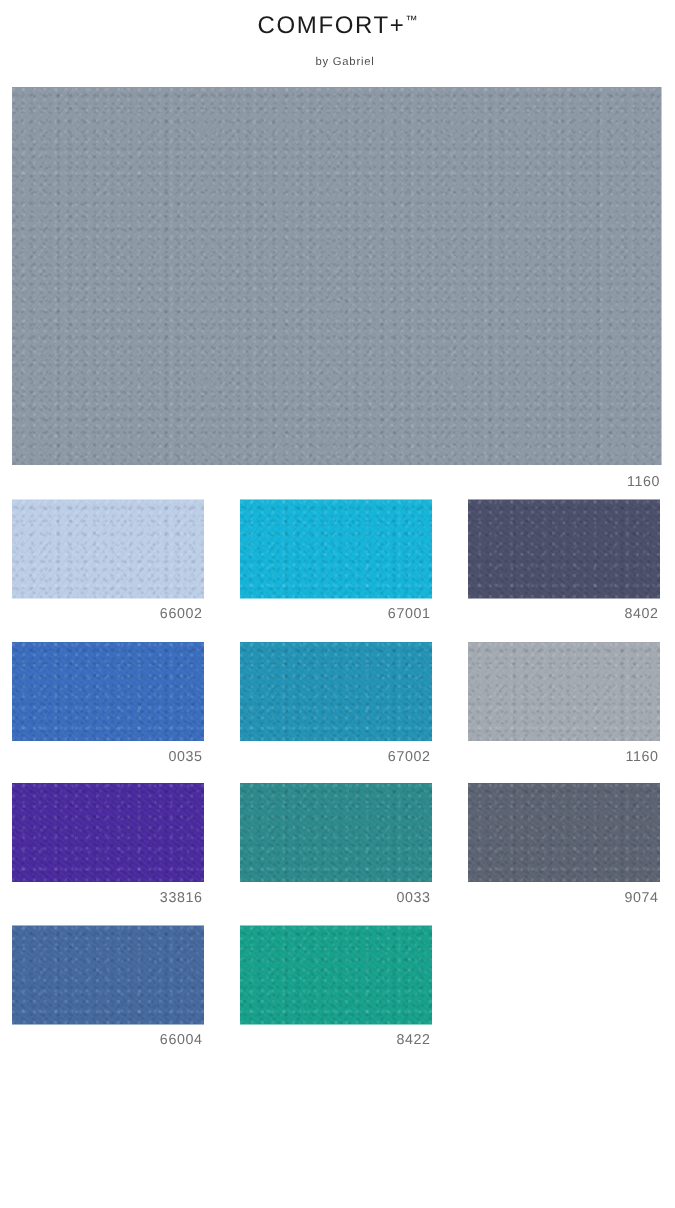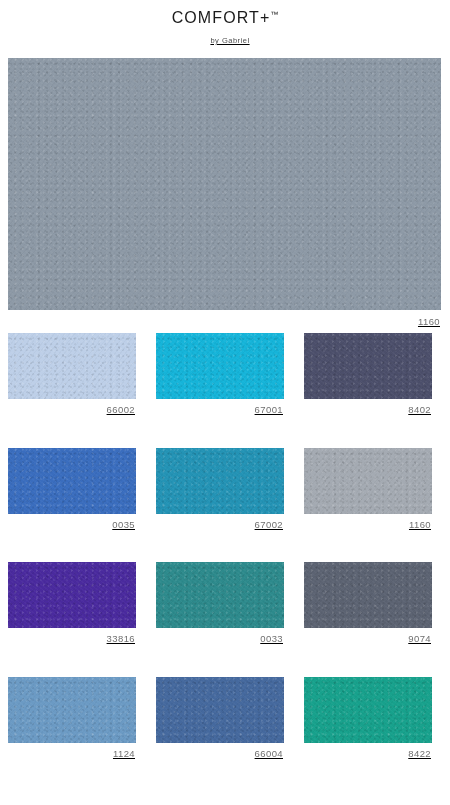--- a/index.html
+++ b/index.html
@@ -11,21 +11,20 @@
     height: 805px;
     background: #ffffff;
     font-family: "Liberation Sans", sans-serif;
     overflow: hidden;
   }
   .page {
     position: relative;
     width: 450px;
     height: 608px;
     box-sizing: border-box;
-    text-decoration: underline;
   }
 
   
   .header {
     padding-top: 9px;
     text-align: center;
   }
   .brand-title {
     font-size: 16px;
     letter-spacing: 1.1px;
@@ -68,21 +67,20 @@
     line-height: 1;
   }
 
   
   .grid {
     margin: 7px 19px 0 8px;
     display: grid;
     grid-template-columns: repeat(3, 128px);
     column-gap: 24px;
     row-gap: 0px;
-    gap: 20px;
   }
   .cell {
     width: 128px;
     margin-bottom: 13px;
   }
   .cell-swatch {
     width: 128px;
     height: 66px;
     position: relative;
     overflow: hidden;
@@ -198,27 +196,20 @@
         <div class="cell-label">0033</div>
       </div>
       <div class="cell">
         <div class="cell-swatch" style="background: rgb(92, 99, 114);">
           <div class="tex"></div>
           <div class="tex2"></div>
         </div>
         <div class="cell-label">9074</div>
       </div>
       <div class="cell">
-        <div class="cell-swatch" style="background: rgb(107, 154, 196);">
-          <div class="tex"></div>
-          <div class="tex2"></div>
-        </div>
-        <div class="cell-label">1124</div>
-      </div>
-      <div class="cell">
         <div class="cell-swatch" style="background: rgb(69, 105, 158);">
           <div class="tex"></div>
           <div class="tex2"></div>
         </div>
         <div class="cell-label">66004</div>
       </div>
       <div class="cell">
         <div class="cell-swatch" style="background: rgb(23, 161, 140);">
           <div class="tex"></div>
           <div class="tex2"></div>

